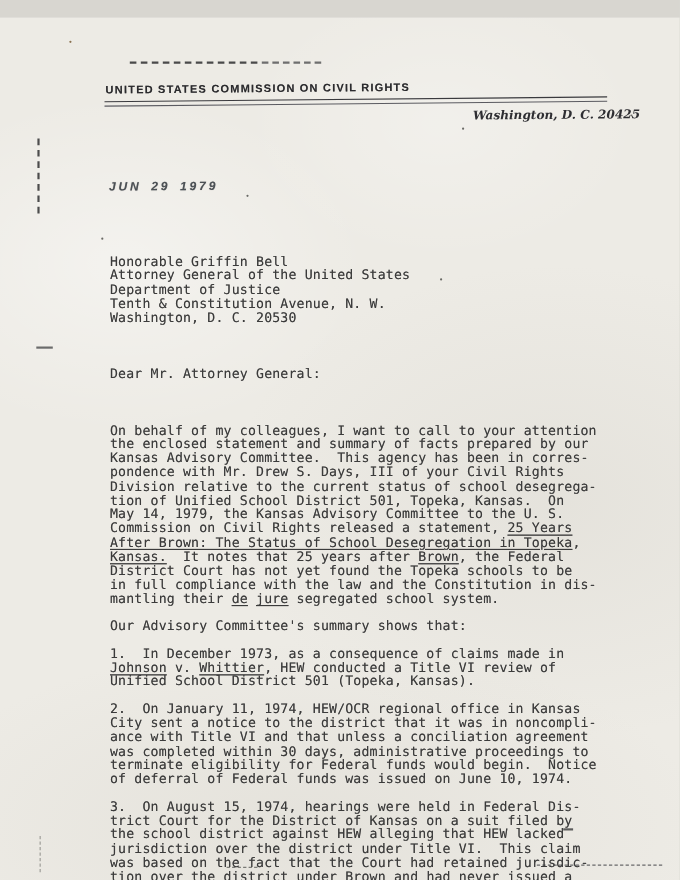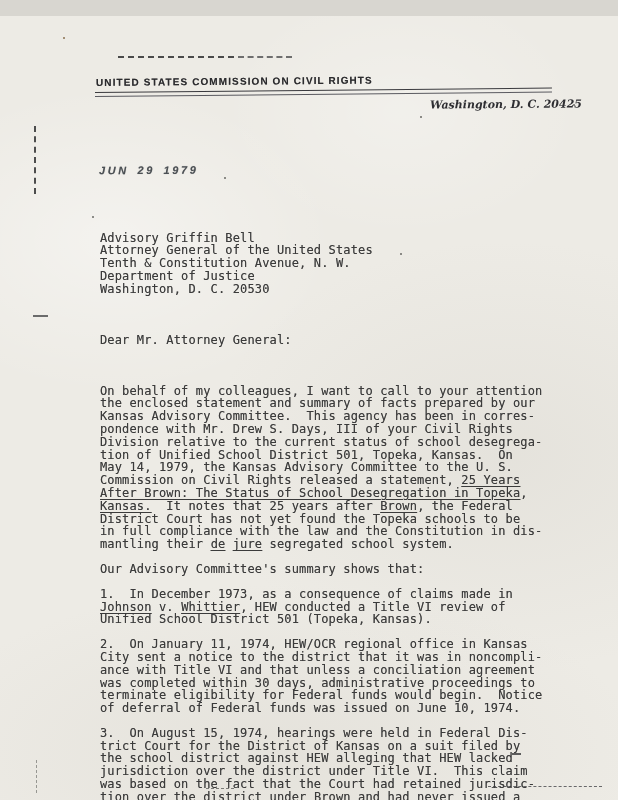--- a/index.html
+++ b/index.html
@@ -105,18 +105,18 @@
   <div class="speck s5"></div>
   <div class="speck s6"></div>
 
   <div class="agency">UNITED STATES COMMISSION ON CIVIL RIGHTS</div>
   <div class="letterhead-rule"></div>
   <div class="letterhead-loc">Washington, D. C.  20425</div>
 
   <div class="datestamp">JUN 29 1979</div>
 
   <div class="column">
-    <div><div class="line">Advisory Griffin Bell</div><div class="line">Attorney General of the United States</div><div class="line">Tenth &amp; Constitution Avenue, N. W.</div><div class="line">Department of Justice</div><div class="line">Washington, D. C. 20530</div></div>
+    <div><div class="line">Honorable Griffin Bell</div><div class="line">Attorney General of the United States</div><div class="line">Department of Justice</div><div class="line">Tenth &amp; Constitution Avenue, N. W.</div><div class="line">Washington, D. C. 20530</div></div>
     <div class="salutation line">Dear Mr. Attorney General:</div>
     <div><div class="para"><div class="line"><span>On behalf of my colleagues, I want to call to your attention</span></div><div class="line"><span>the enclosed statement and summary of facts prepared by our</span></div><div class="line"><span>Kansas Advisory Committee.  This agency has been in corres-</span></div><div class="line"><span>pondence with Mr. Drew S. Days, III of your Civil Rights</span></div><div class="line"><span>Division relative to the current status of school desegrega-</span></div><div class="line"><span>tion of Unified School District 501, Topeka, Kansas.  On</span></div><div class="line"><span>May 14, 1979, the Kansas Advisory Committee to the U. S.</span></div><div class="line"><span>Commission on Civil Rights released a statement, </span><span class="u">25 Years</span></div><div class="line"><span class="u">After Brown: The Status of School Desegregation in Topeka</span><span>,</span></div><div class="line"><span class="u">Kansas.</span><span>  It notes that 25 years after </span><span class="u">Brown</span><span>, the Federal</span></div><div class="line"><span>District Court has not yet found the Topeka schools to be</span></div><div class="line"><span>in full compliance with the law and the Constitution in dis-</span></div><div class="line"><span>mantling their </span><span class="u">de</span><span> </span><span class="u">jure</span><span> segregated school system.</span></div></div><div class="para"><div class="line"><span>Our Advisory Committee's summary shows that:</span></div></div><div class="para"><div class="line"><span>1.  In December 1973, as a consequence of claims made in</span></div><div class="line"><span class="u">Johnson</span><span> v. </span><span class="u">Whittier</span><span>, HEW conducted a Title VI review of</span></div><div class="line"><span>Unified School District 501 (Topeka, Kansas).</span></div></div><div class="para"><div class="line"><span>2.  On January 11, 1974, HEW/OCR regional office in Kansas</span></div><div class="line"><span>City sent a notice to the district that it was in noncompli-</span></div><div class="line"><span>ance with Title VI and that unless a conciliation agreement</span></div><div class="line"><span>was completed within 30 days, administrative proceedings to</span></div><div class="line"><span>terminate eligibility for Federal funds would begin.  Notice</span></div><div class="line"><span>of deferral of Federal funds was issued on June 10, 1974.</span></div></div><div class="para"><div class="line"><span>3.  On August 15, 1974, hearings were held in Federal Dis-</span></div><div class="line"><span>trict Court for the District of Kansas on a suit filed by</span></div><div class="line"><span>the school district against HEW alleging that HEW lacked</span></div><div class="line"><span>jurisdiction over the district under Title VI.  This claim</span></div><div class="line"><span>was based on the fact that the Court had retained jurisdic-</span></div><div class="line"><span>tion over the district under </span><span class="u">Brown</span><span> and had never issued a</span></div><div class="line"><span>final order.  In a </span><span class="u">Memorandum of Decision and Findings of</span></div></div></div>
   </div>
 
 </div>
 
 </body></html>

